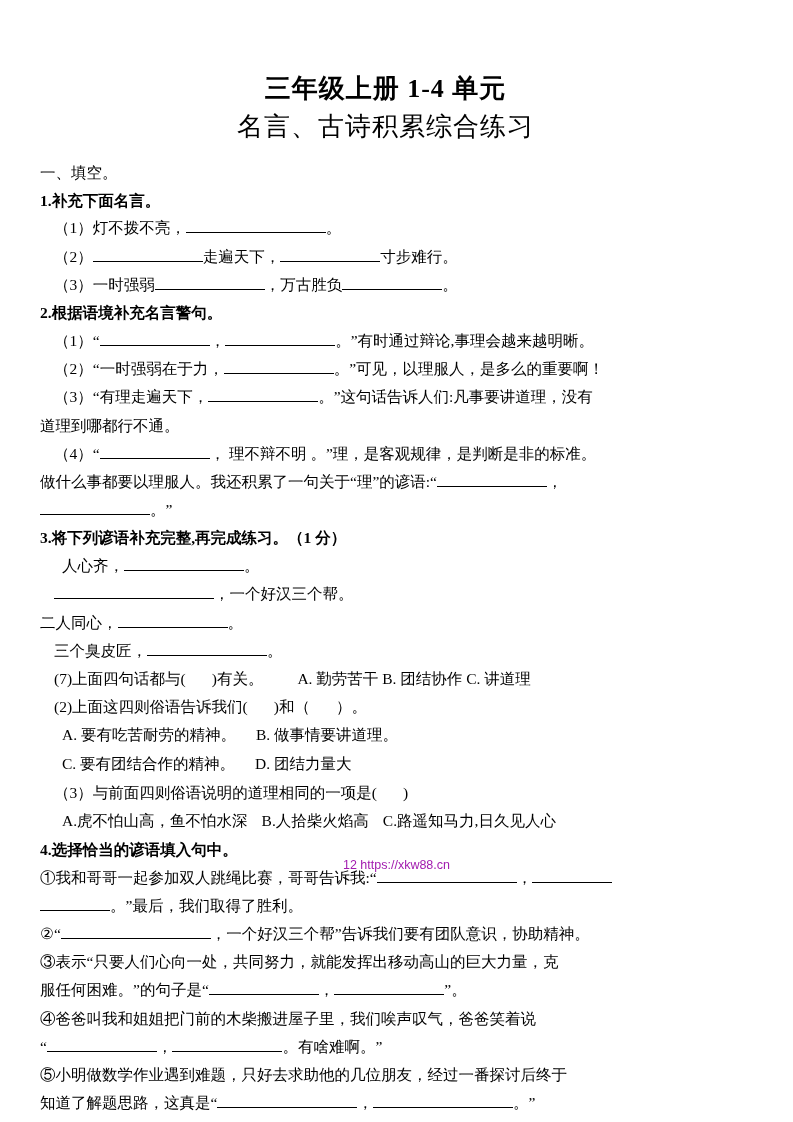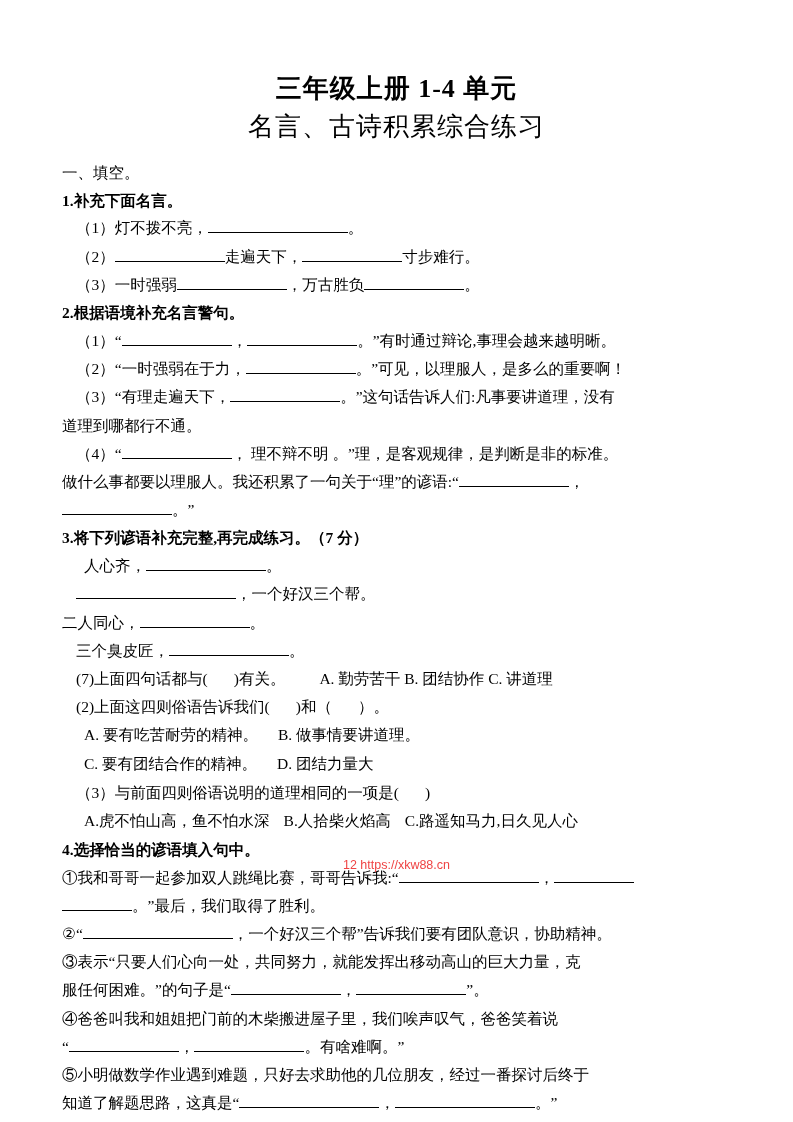--- a/index.html
+++ b/index.html
@@ -11,21 +11,21 @@
     width: 793px;
     height: 1122px;
     font-family: "Liberation Serif", "DejaVu Serif", serif;
     color: #000000;
     position: relative;
   }
   .page {
     width: 793px;
     height: 894px;
     box-sizing: border-box;
-    padding: 60px 62px 20px 62px;
+    padding: 60px 62px 20px 40px;
     position: relative;
   }
   .title-block {
     text-align: center;
     margin-top: 10px;
     margin-bottom: 14px;
   }
   .title-line1 {
     font-size: 26px;
     font-weight: bold;
@@ -89,21 +89,21 @@
   .opt-row > span { }
   .sp1 { display: inline-block; width: 34px; }
   .sp2 { display: inline-block; width: 20px; }
   .sp3 { display: inline-block; width: 14px; }
   .footer {
     position: absolute;
     left: 0;
     right: 0;
     bottom: 22px;
     text-align: center;
-    color: #ef4444;
+    color: #a21caf;
     font-size: 12.5px;
     font-family: "Liberation Sans", sans-serif;
   }
 </style>
 </head>
 <body>
 
 <div class="page">
 
   <div class="title-block">
@@ -148,21 +148,21 @@
 
 
   <div class="line">
     <span>做什么事都要以理服人。我还积累了一句关于“理”的谚语:“</span><span class="blank b110"></span><span>，</span>
   </div>
 
   <div class="line">
     <span class="blank b110"></span><span>。”</span>
   </div>
 
-  <div class="q-head">3.将下列谚语补充完整,再完成练习。（7 分）</div>
+  <div class="q-head">3.将下列谚语补充完整,再完成练习。（1 分）</div>
 
   <div class="two-col">
     <div>
       <span style="display:inline-block;width:22px;"></span><span>人心齐，</span><span class="blank b120"></span><span>。</span>
     </div>
     <div>
       <span style="display:inline-block;width:14px;"></span><span class="blank b160"></span><span>，一个好汉三个帮。</span>
     </div>
   </div>
 

